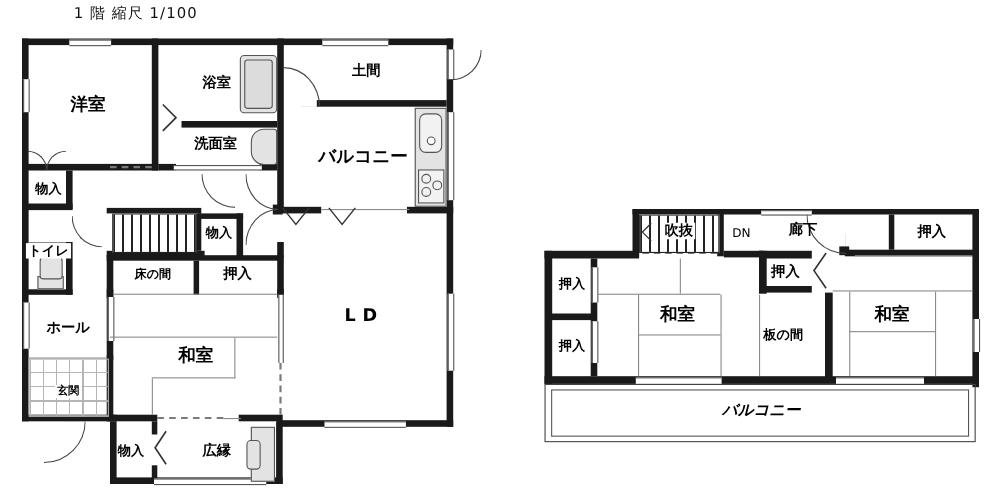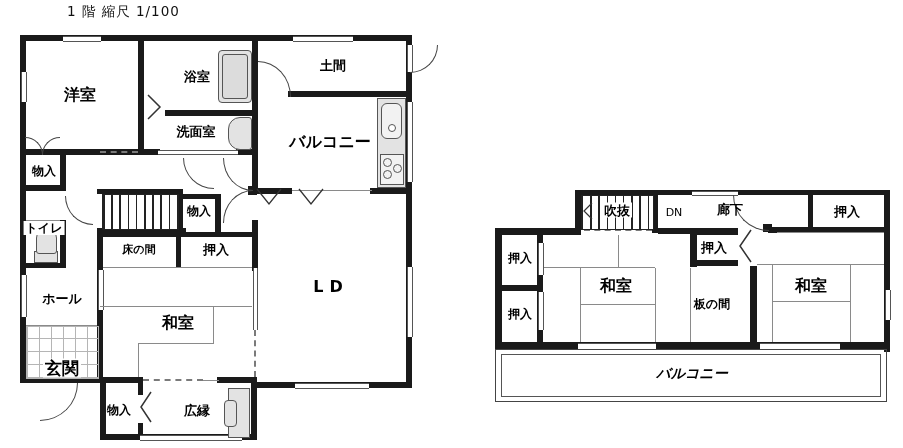--- a/index.html
+++ b/index.html
@@ -145,21 +145,21 @@
   <div class="fx" style="left:224px;top:400px;width:13px;height:27px;border:1px solid #555;border-radius:4px;"></div>
 
   <div class="lbl" style="left:80px;top:95px;font-size:16px;">洋室</div>
   <div class="lbl" style="left:197px;top:76px;font-size:13px;">浴室</div>
   <div class="lbl" style="left:333px;top:65px;font-size:13px;">土間</div>
   <div class="lbl" style="left:196px;top:131px;font-size:13px;">洗面室</div>
   <div class="lbl" style="left:330px;top:142px;font-size:16px;">バルコニー</div>
   <div class="lbl" style="left:44px;top:171px;font-size:12px;">物入</div>
   <div class="lbl chip" style="left:44px;top:228px;font-size:12px;">トイレ</div>
   <div class="lbl" style="left:62px;top:298px;font-size:13px;">ホール</div>
-  <div class="lbl chip" style="left:62px;top:368px;font-size:17px;">玄関</div>
+  <div class="lbl chip" style="left:62px;top:356px;font-size:10px;">玄関</div>
   <div class="lbl chip" style="left:199px;top:211px;font-size:12px;">物入</div>
   <div class="lbl" style="left:139px;top:249px;font-size:11px;">床の間</div>
   <div class="lbl" style="left:216px;top:249px;font-size:13px;">押入</div>
   <div class="lbl" style="left:178px;top:323px;font-size:16px;">和室</div>
   <div class="lbl" style="left:331px;top:287px;font-size:16px;letter-spacing:6px;">LD</div>
   <div class="lbl" style="left:119px;top:410px;font-size:12px;">物入</div>
   <div class="lbl" style="left:197px;top:410px;font-size:13px;">広縁</div>
 
   <div class="w" style="left:575px;top:190px;width:315px;height:5px;"></div>
   <div class="w" style="left:575px;top:190px;width:6px;height:43px;"></div>

